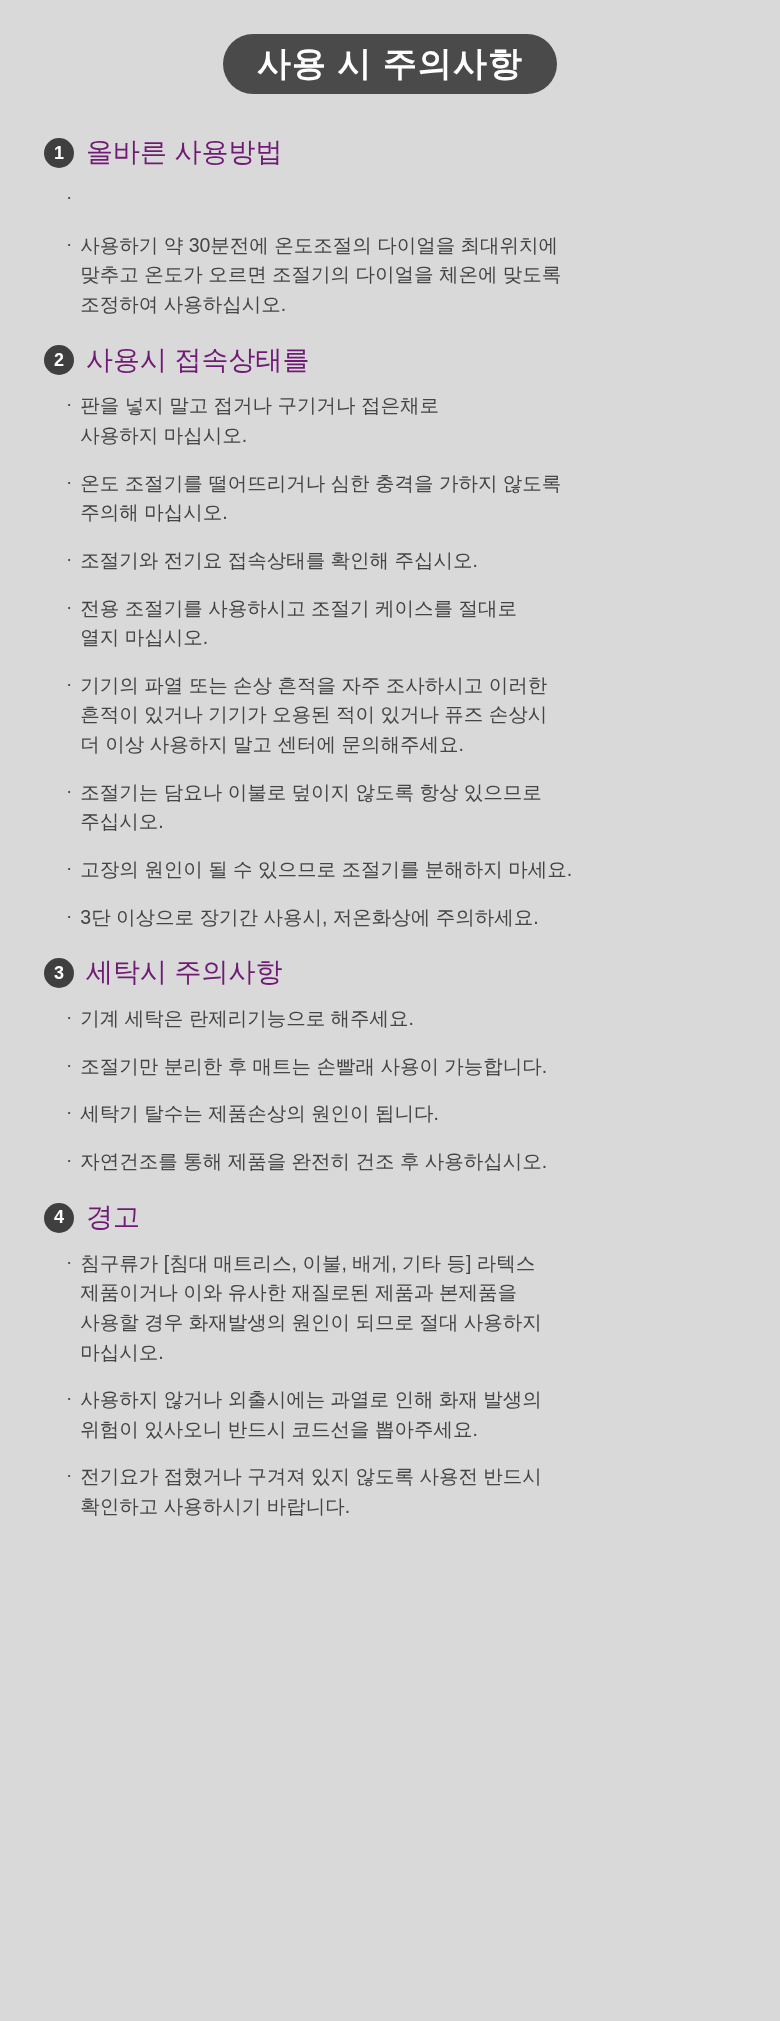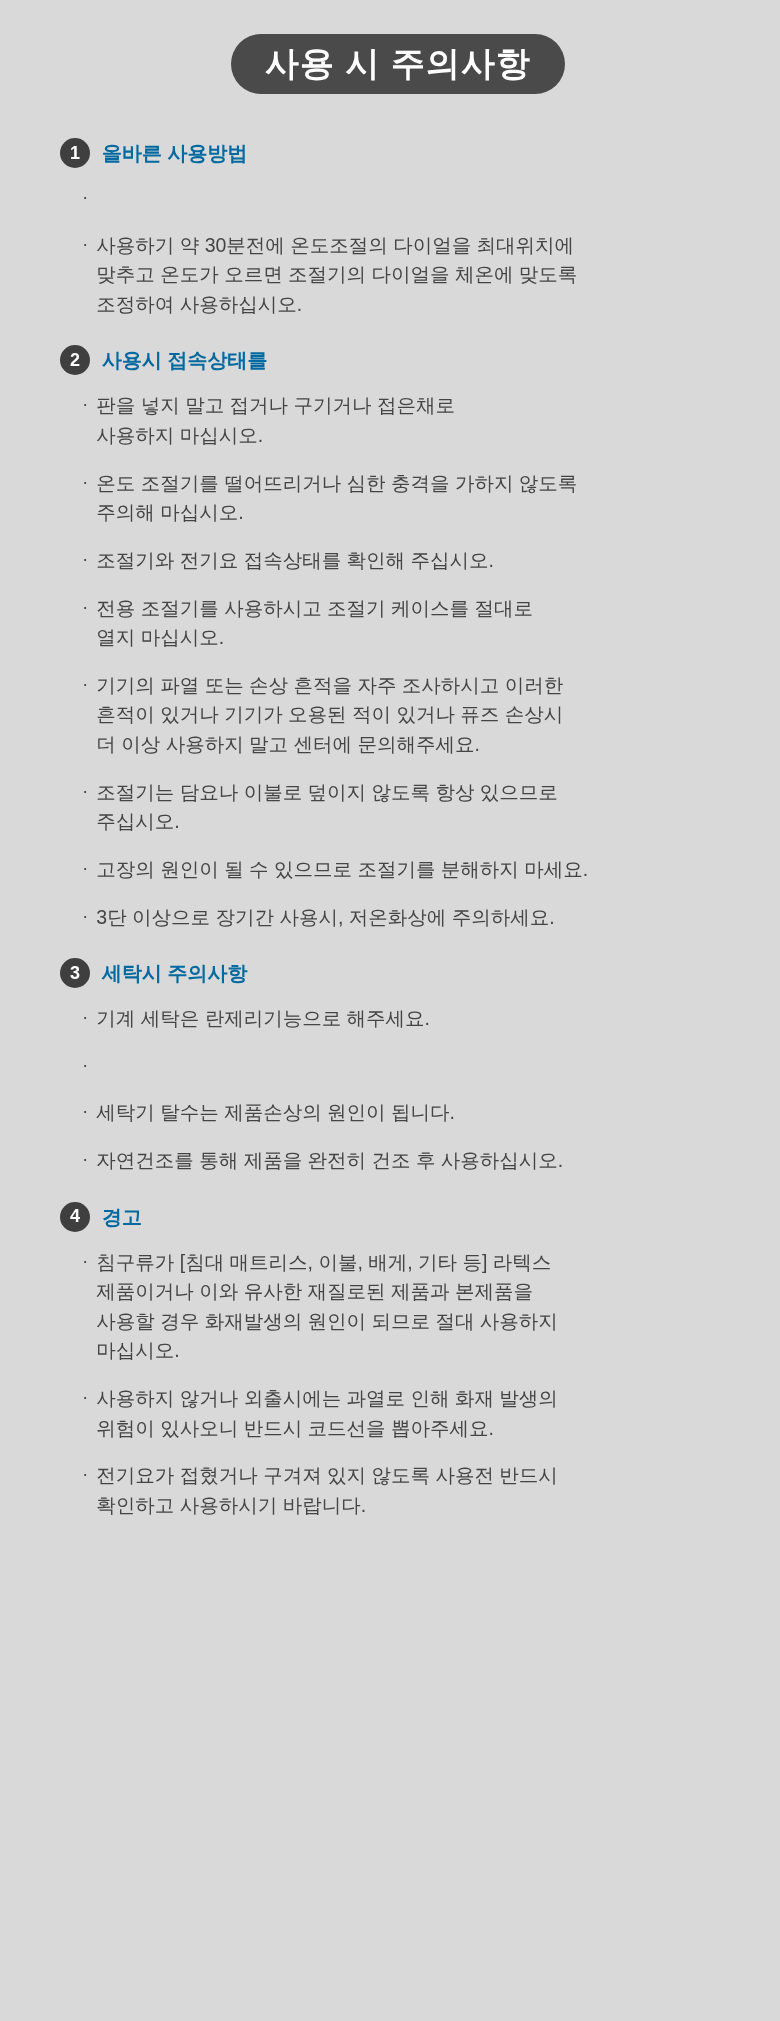--- a/index.html
+++ b/index.html
@@ -11,21 +11,21 @@
     background: #d9d9d9;
     font-family: "Liberation Sans", "DejaVu Sans", sans-serif;
     color: #3c3c3c;
     -webkit-font-smoothing: antialiased;
   }
   .page {
     width: 780px;
     min-height: 2021px;
     background: #d9d9d9;
     box-sizing: border-box;
-    padding: 34px 40px 40px 56px;
+    padding: 34px 40px 40px 40px;
     position: relative;
   }
   .title-wrap {
     display: flex;
     justify-content: center;
     margin-bottom: 44px;
   }
   .title-pill {
     background: #4a4a4a;
     color: #ffffff;
@@ -56,23 +56,23 @@
     font-weight: bold;
     display: flex;
     align-items: center;
     justify-content: center;
     flex: 0 0 auto;
     line-height: 1;
     padding-bottom: 1px;
     box-sizing: border-box;
   }
   .section-title {
-    font-size: 20px;
-    font-weight: bold;
-    color: #0369a1;
+    font-size: 27px;
+    font-weight: normal;
+    color: #701a75;
     line-height: 1.1;
   }
   .items {
     margin: 0 0 26px 0;
     padding: 0;
     list-style: none;
   }
   .item {
     display: flex;
     align-items: flex-start;
@@ -175,20 +175,21 @@
           <span class="num-badge">3</span>
           <span class="section-title">세탁시 주의사항</span>
         </div>
         <ul class="items">
           <li class="item">
             <span class="bullet">·</span>
             <span class="item-text">기계 세탁은 란제리기능으로 해주세요.</span>
           </li>
           <li class="item">
             <span class="bullet">·</span>
+            <span class="item-text">조절기만 분리한 후 매트는 손빨래 사용이 가능합니다.</span>
           </li>
           <li class="item">
             <span class="bullet">·</span>
             <span class="item-text">세탁기 탈수는 제품손상의 원인이 됩니다.</span>
           </li>
           <li class="item">
             <span class="bullet">·</span>
             <span class="item-text">자연건조를 통해 제품을 완전히 건조 후 사용하십시오.</span>
           </li>
         </ul>

